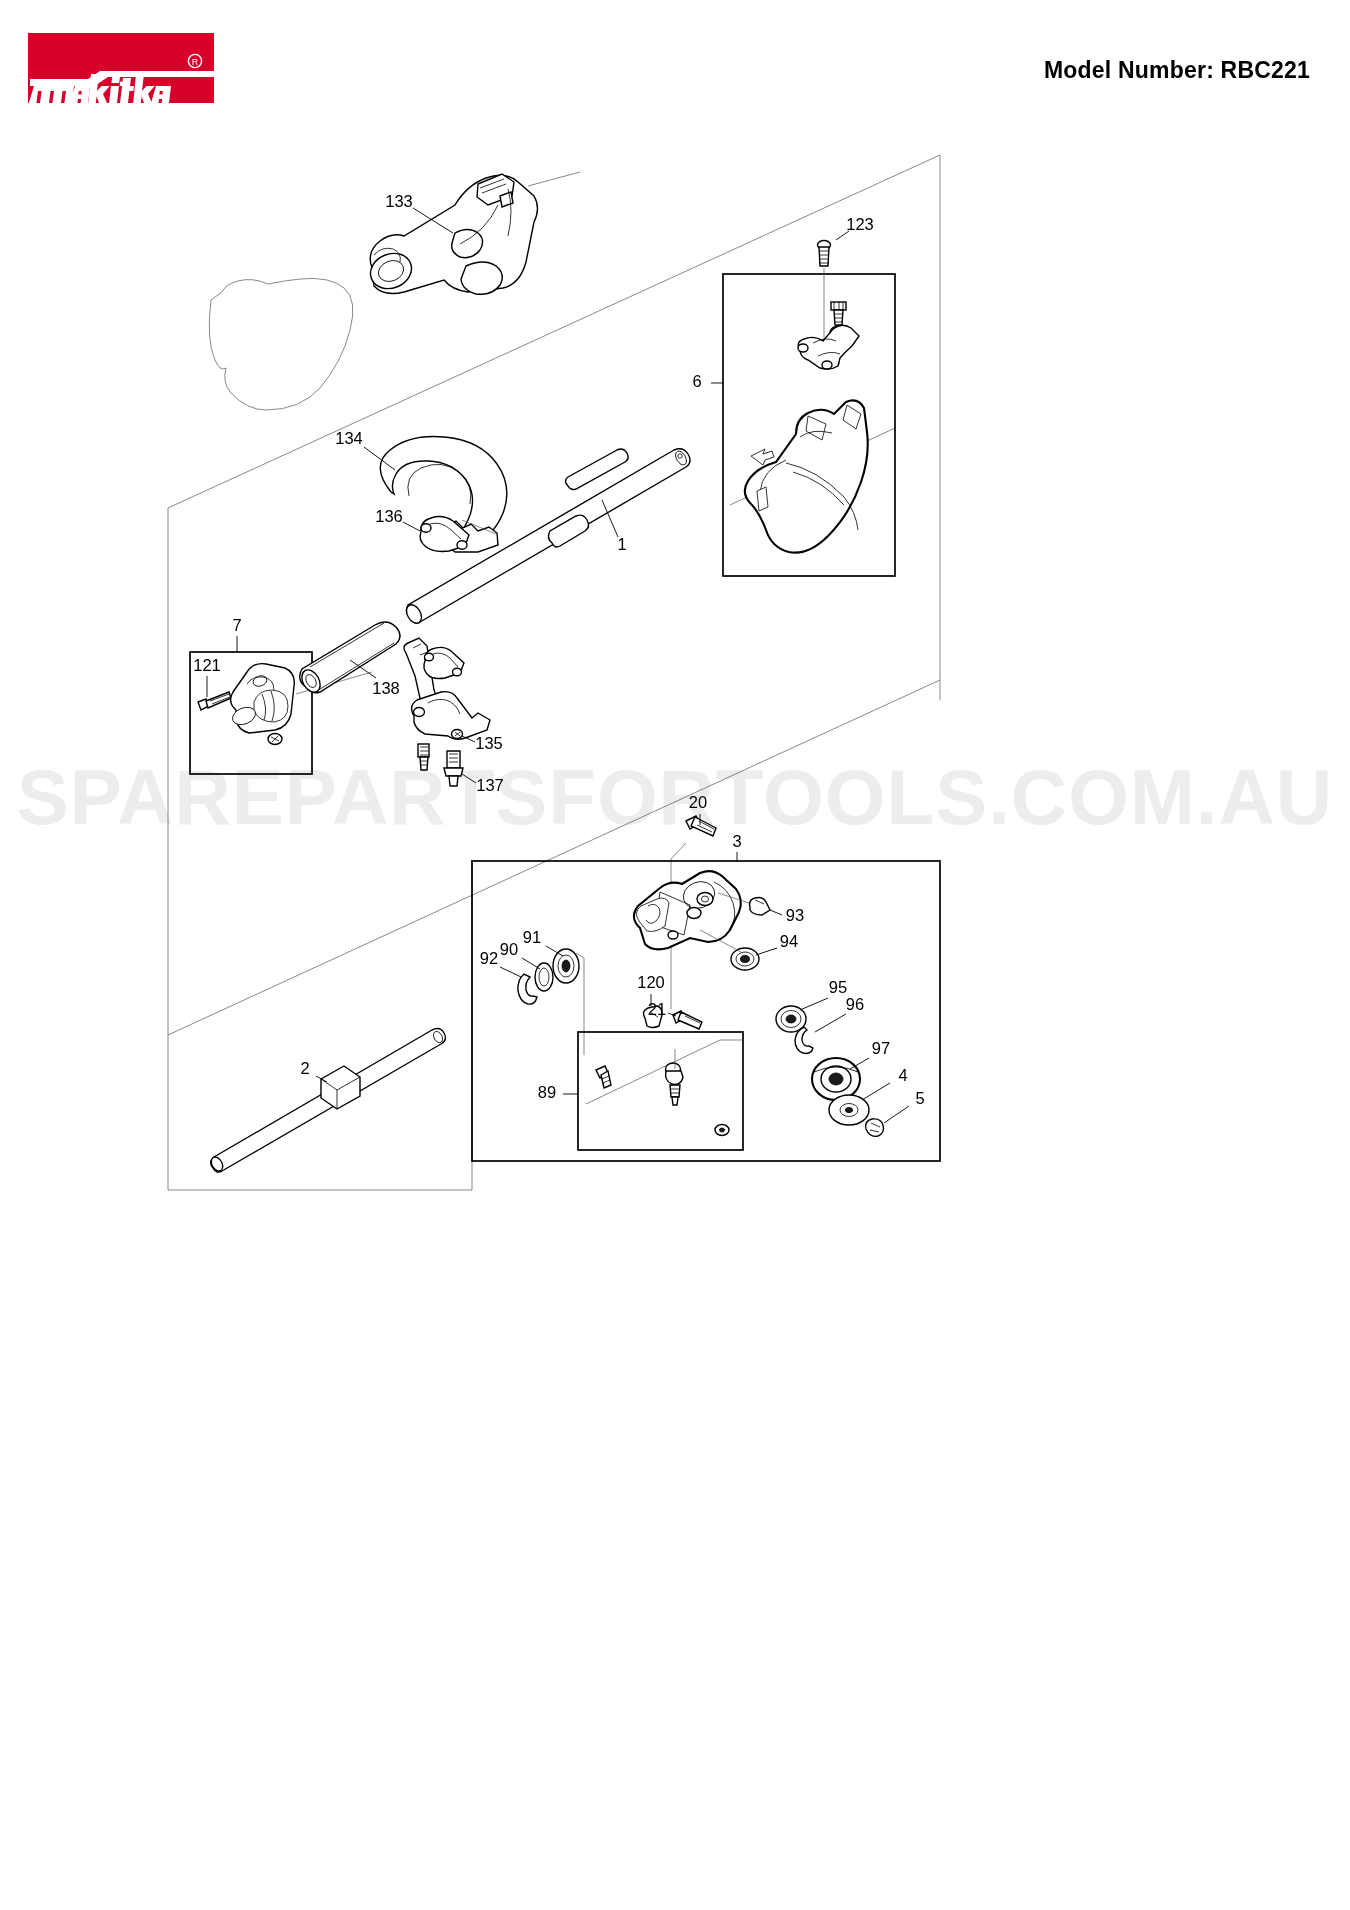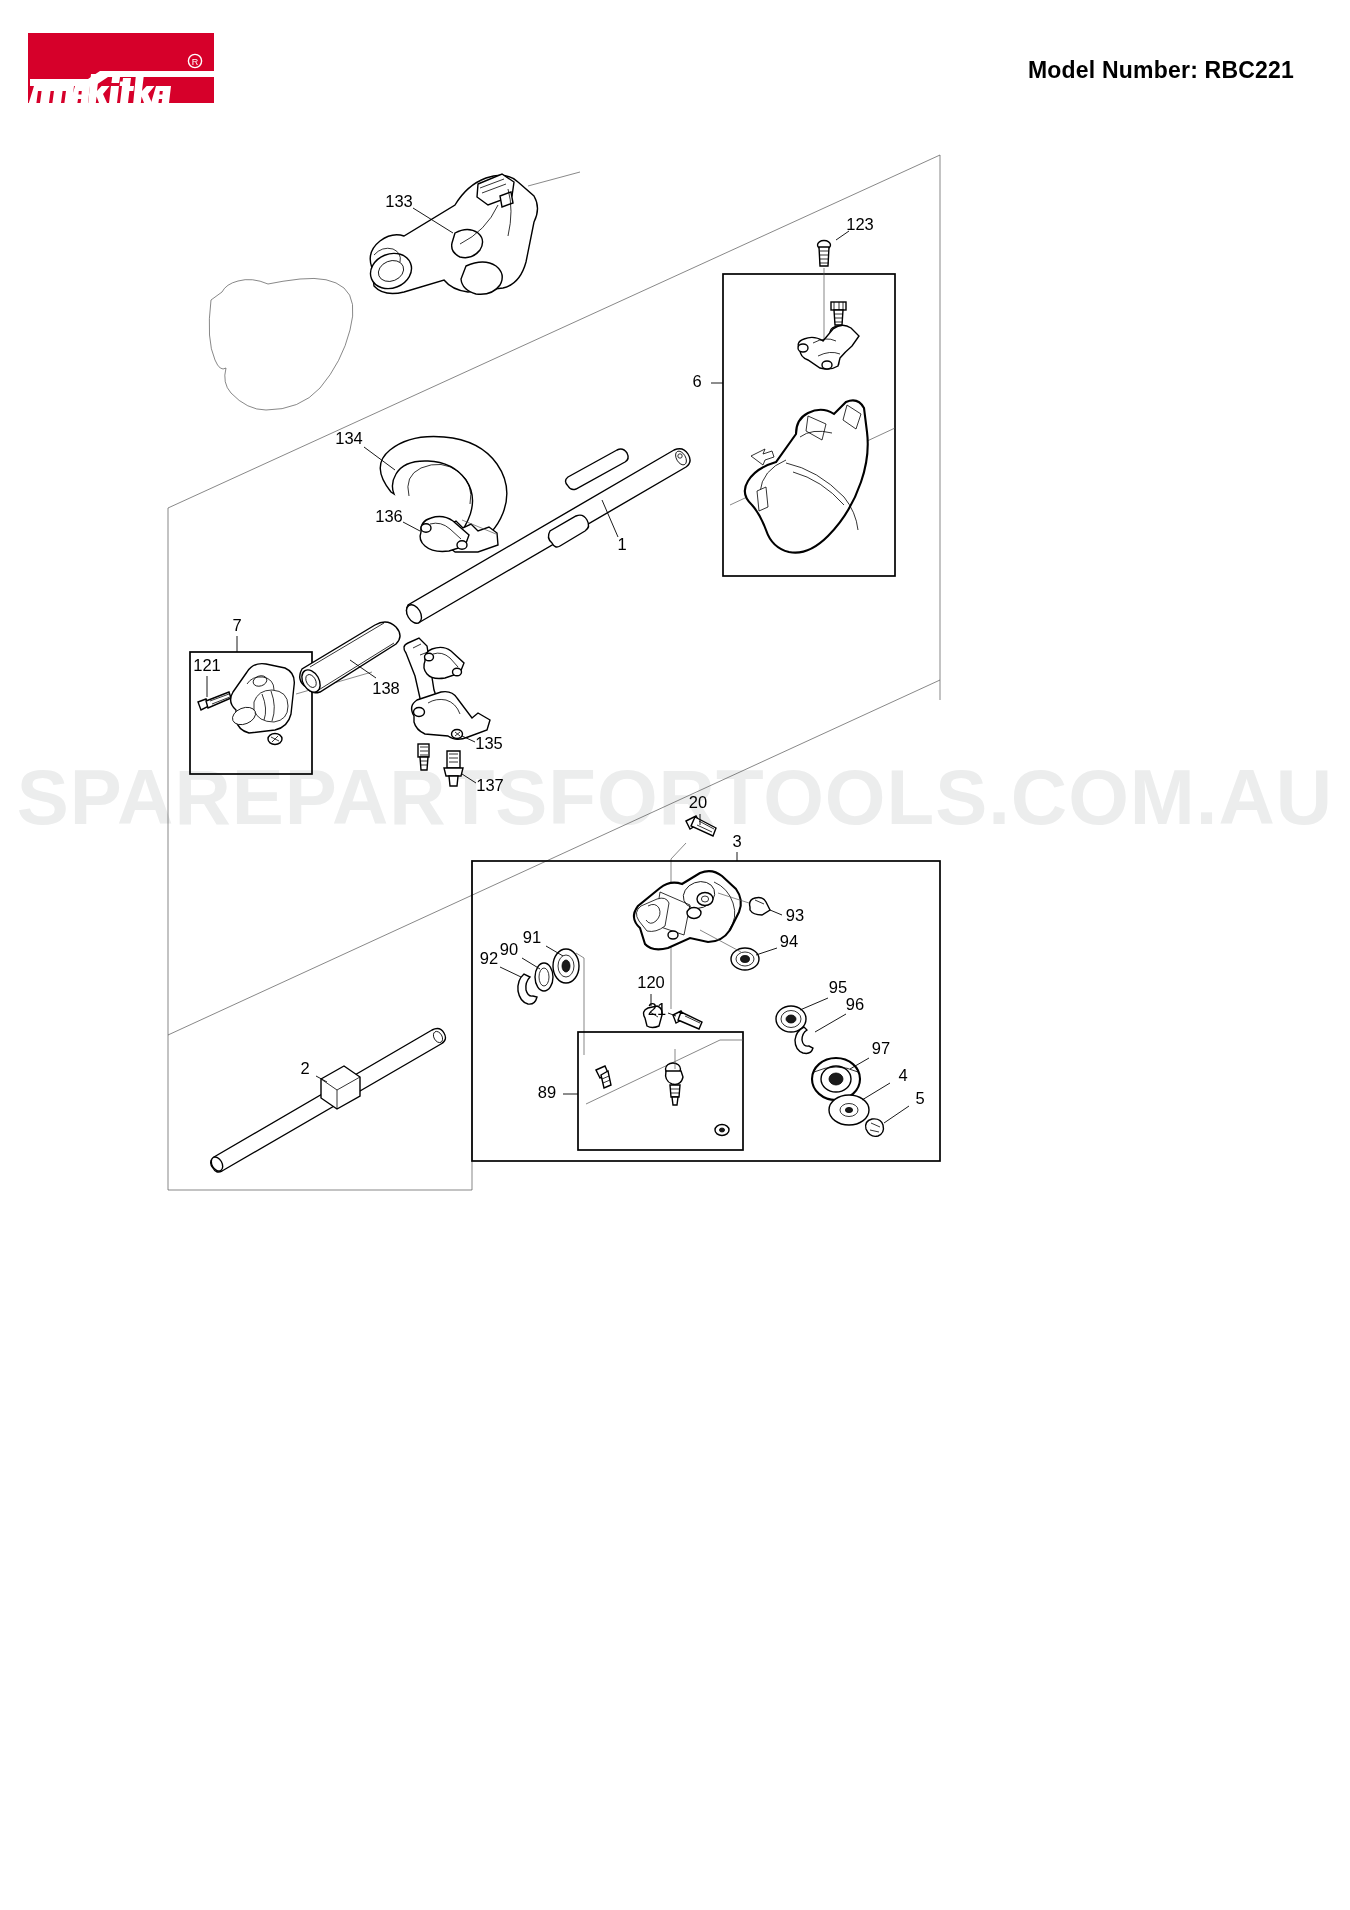--- a/index.html
+++ b/index.html
@@ -30,21 +30,21 @@
   }
   #logo {
     position: absolute;
     left: 28px;
     top: 33px;
     width: 186px;
     height: 70px;
   }
   #model-number {
     position: absolute;
-    right: 56px;
+    right: 40px;
     top: 57px;
     font-size: 23px;
     font-weight: bold;
     color: #000;
     letter-spacing: 0.2px;
     white-space: nowrap;
     font-family: "Liberation Sans", sans-serif;
   }
 
   

